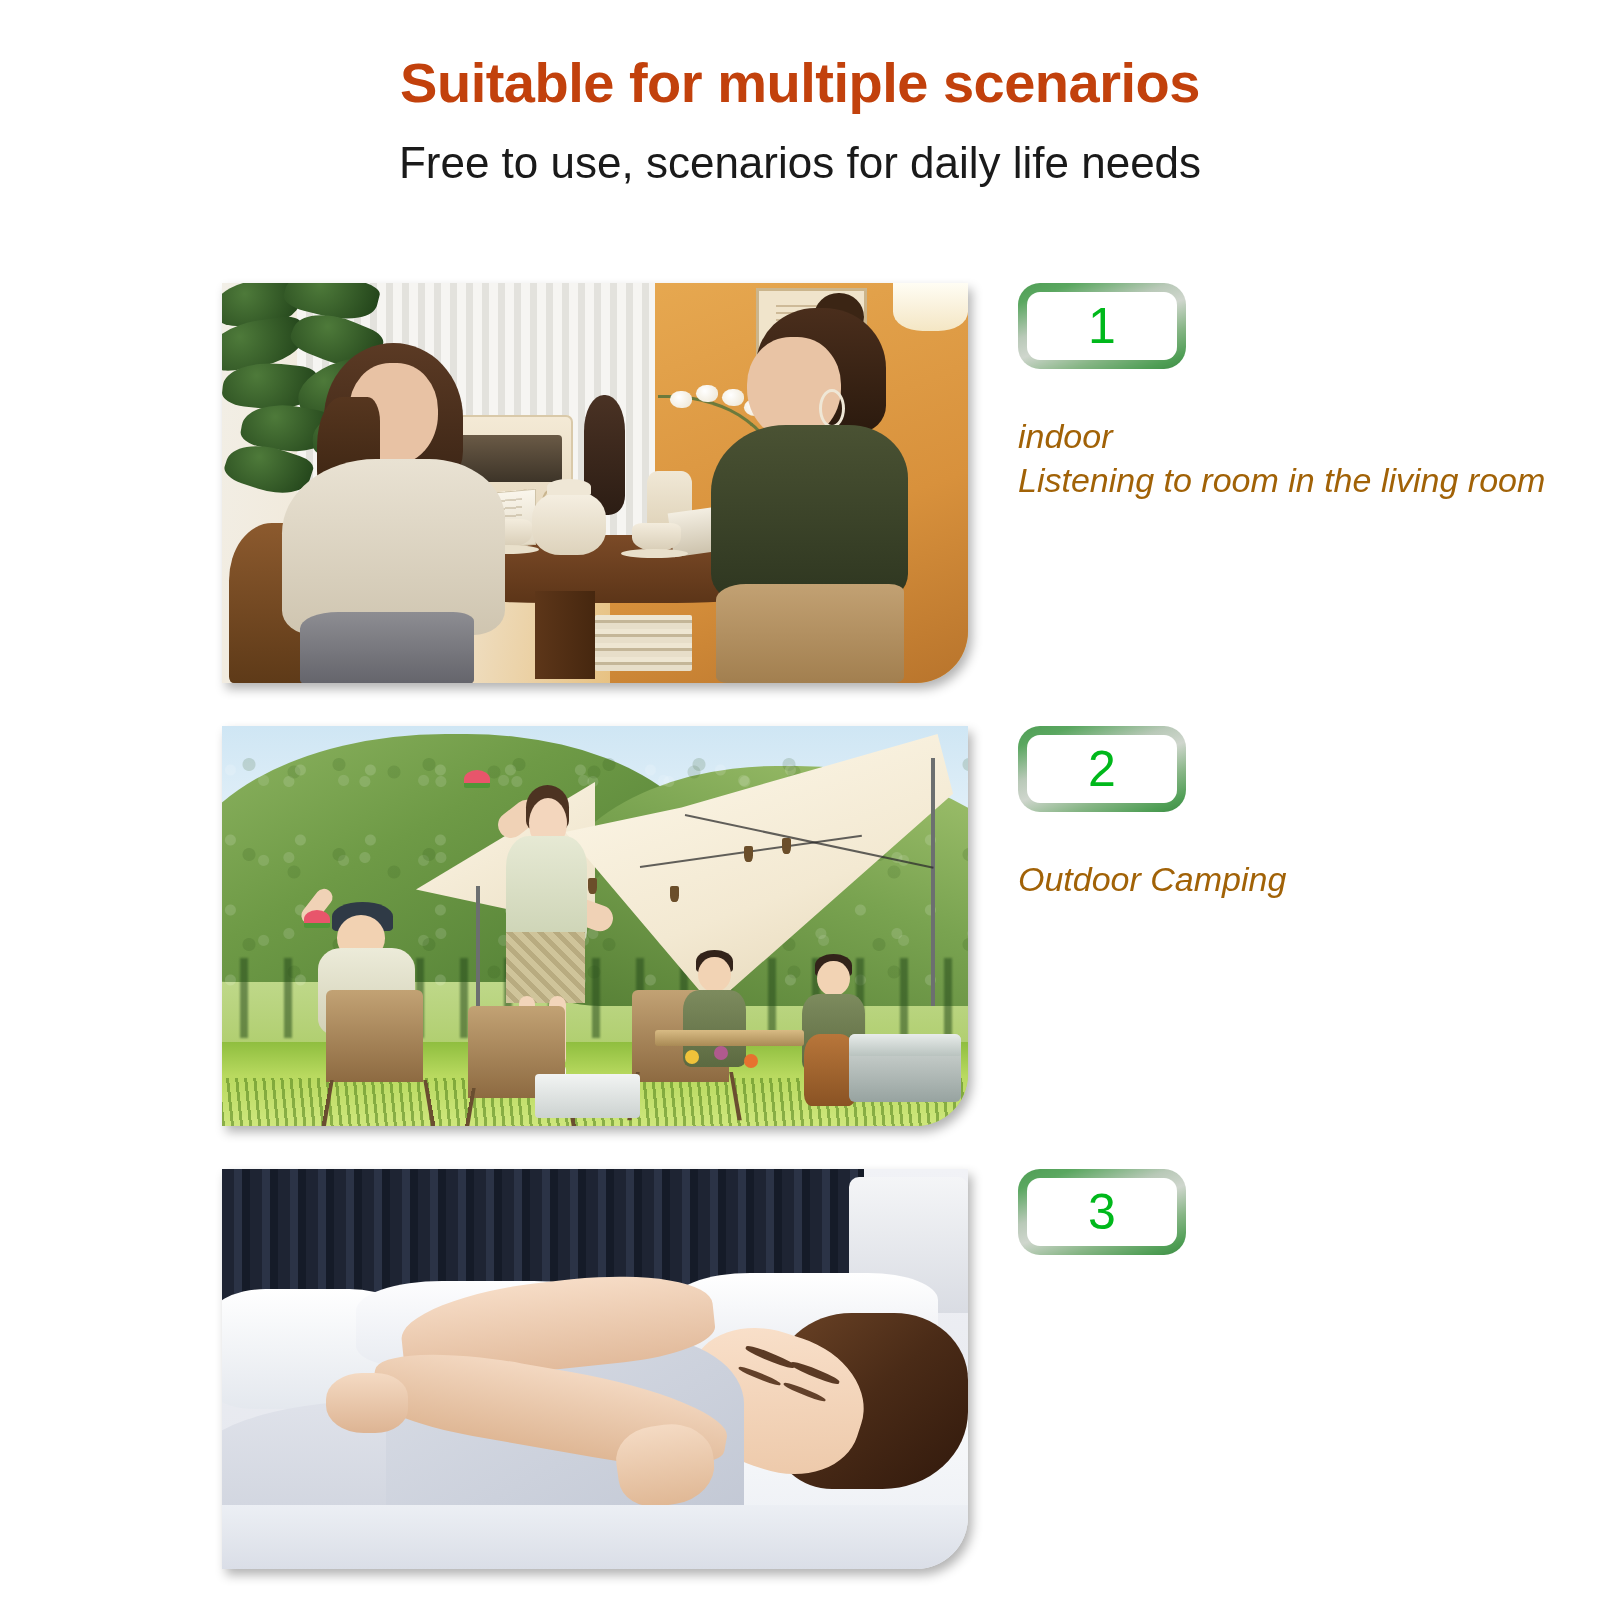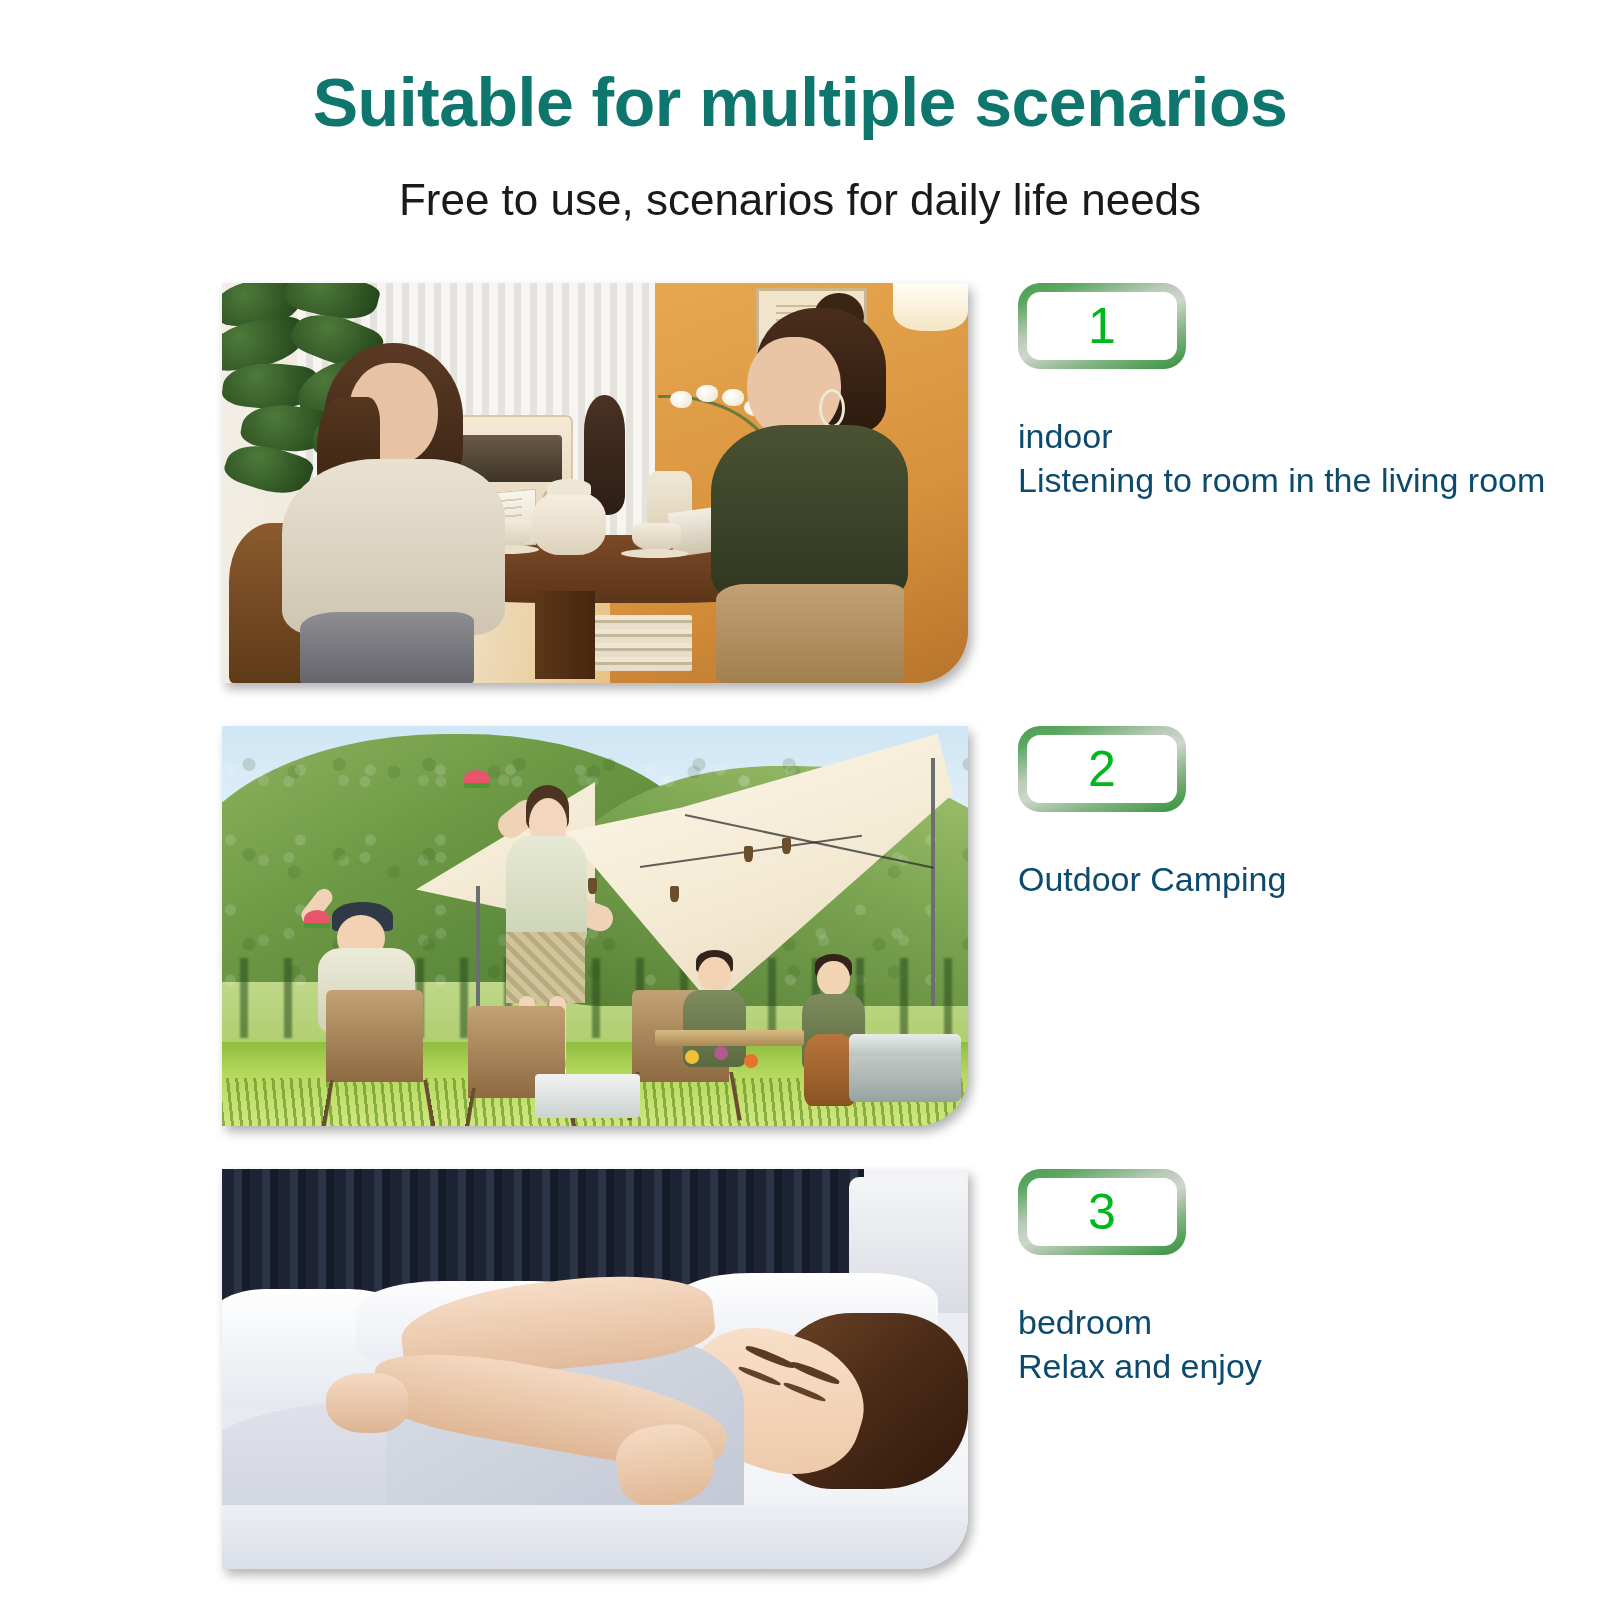--- a/index.html
+++ b/index.html
@@ -17,26 +17,26 @@
 
   
   .header {
     position: absolute;
     top: 0;
     left: 0;
     width: 1600px;
     text-align: center;
   }
   .page-title {
-    margin: 16px;
+    margin: 4px;
     padding-top: 48px;
-    font-size: 68px;
+    font-size: 56px;
     font-weight: 700;
     letter-spacing: -0.5px;
-    color: #0f766e;
+    color: #c2410c;
     line-height: 1.12;
   }
   .page-subtitle {
     margin: 0;
     padding-top: 20px;
     font-size: 44px;
     font-weight: 400;
     color: #1a1a1a;
     line-height: 1.1;
   }
@@ -107,23 +107,24 @@
     color: #00b81b;
     line-height: 1;
     font-family: "Liberation Sans", sans-serif;
   }
   .caption-block {
     margin-top: 46px;
   }
   .caption-line {
     font-size: 34px;
     line-height: 1.28;
-    color: #0c4a6e;
+    color: #a16207;
     font-weight: 400;
     white-space: nowrap;
+    font-style: italic;
   }
 
   
   .s1 { background: linear-gradient(100deg, #f2efe7 0%, #f0e3cd 34%, #e5b96f 62%, #d89e45 100%); }
   .s1 .wall {
     position: absolute; left: 52%; top: 0; width: 48%; height: 100%;
     background: linear-gradient(160deg,#e7a951 0%, #d8913c 60%, #b8742c 100%);
   }
   .s1 .window {
     position: absolute; left: 10%; top: 0; width: 48%; height: 66%;
@@ -784,20 +785,16 @@
         <div class="fist"></div>
         <div class="hand"></div>
         <div class="sheet-fold"></div>
       </div>
     </div>
 
     <div class="info">
       <div class="badge">
         <span class="badge-number">3</span>
       </div>
-      <div class="caption-block">
-        <div class="caption-line">bedroom</div>
-        <div class="caption-line">Relax and enjoy</div>
-      </div>
     </div>
   </div>
 
 </div>
 
 </body></html>

